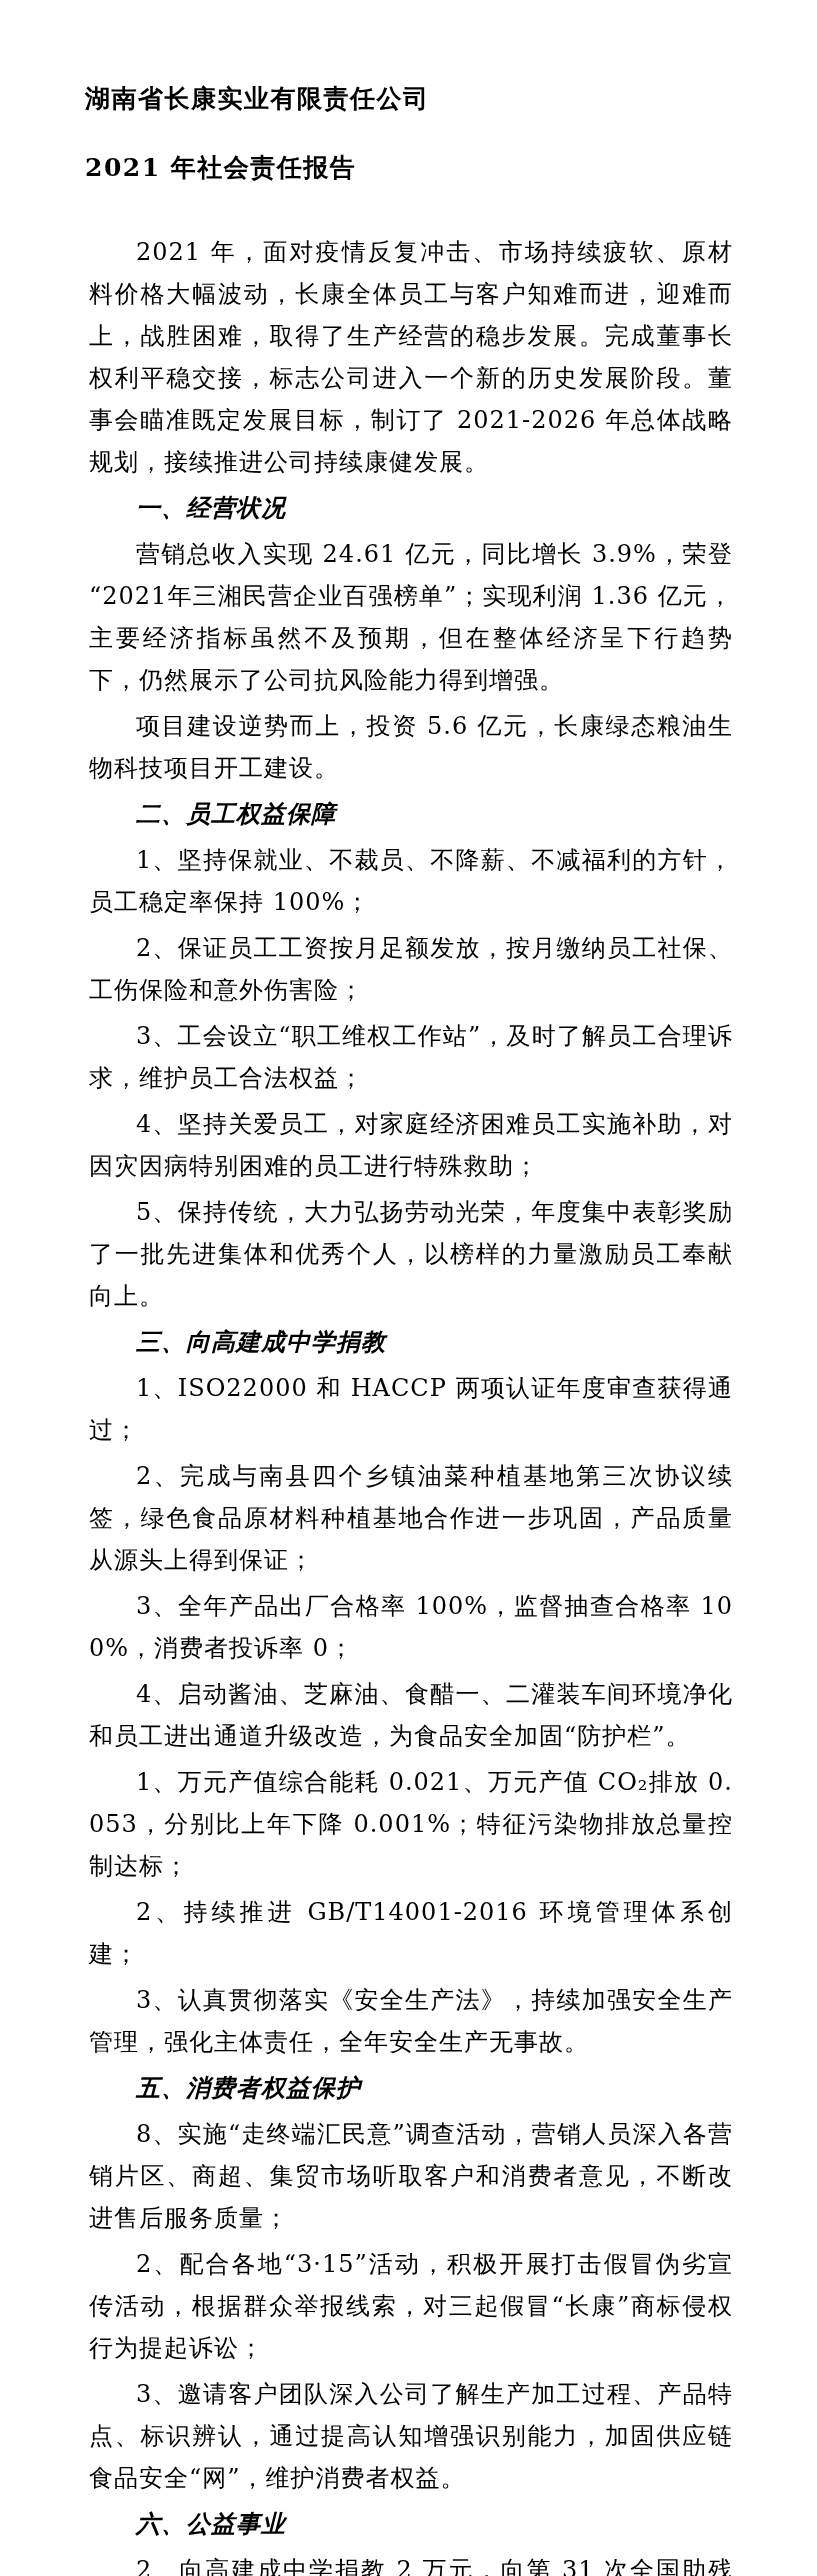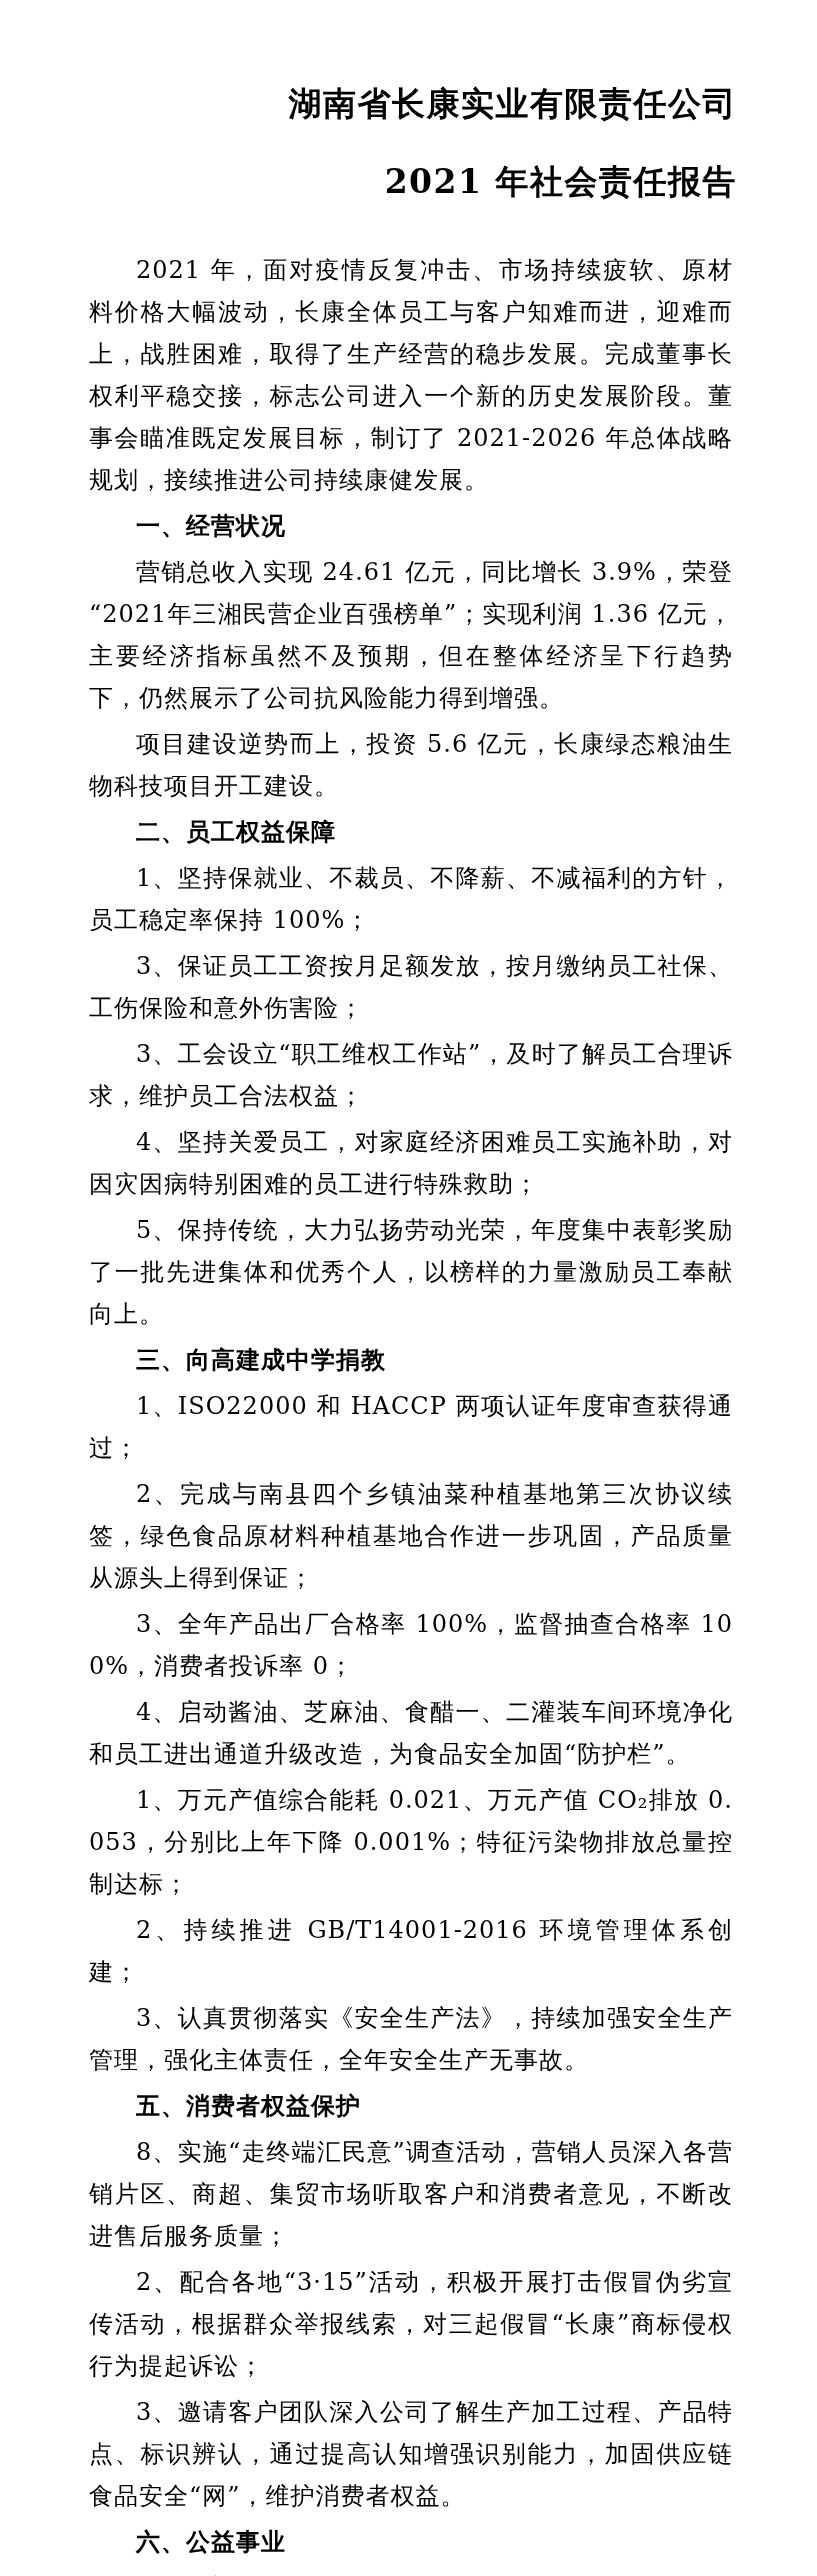--- a/index.html
+++ b/index.html
@@ -16,56 +16,57 @@
   }
   .doc {
     box-sizing: border-box;
     width: 818px;
     min-height: 2596px;
     padding: 85px 81px 62px 85px;
     background: #ffffff;
   }
   .title {
     font-weight: bold;
-    text-align: right;
-    font-size: 33px;
+    text-align: left;
+    font-size: 25px;
     line-height: 1.15;
     letter-spacing: 1.5px;
     text-indent: 0;
   }
   .title-1 { margin: 0 0 40px 0; }
   .title-2 { margin: 0 0 48px 0; }
   .block {
     font-size: 24px;
     line-height: 42px;
     letter-spacing: 1px;
     text-align: justify;
     text-indent: 47px;
     margin: 4px;
     word-break: break-all;
   }
   .heading {
     font-weight: bold;
     text-align: left;
+    font-style: italic;
   }
 </style>
 </head>
 <body>
 
 <div class="doc">
   <h1 class="title title-1">湖南省长康实业有限责任公司</h1>
   <h1 class="title title-2">2021 年社会责任报告</h1>
   <div>
       <p class="block paragraph">2021 年，面对疫情反复冲击、市场持续疲软、原材料价格大幅波动，长康全体员工与客户知难而进，迎难而上，战胜困难，取得了生产经营的稳步发展。完成董事长权利平稳交接，标志公司进入一个新的历史发展阶段。董事会瞄准既定发展目标，制订了 2021-2026 年总体战略规划，接续推进公司持续康健发展。</p>
       <p class="block heading">一、经营状况</p>
       <p class="block paragraph">营销总收入实现 24.61 亿元，同比增长 3.9%，荣登“2021年三湘民营企业百强榜单”；实现利润 1.36 亿元，主要经济指标虽然不及预期，但在整体经济呈下行趋势下，仍然展示了公司抗风险能力得到增强。</p>
       <p class="block paragraph">项目建设逆势而上，投资 5.6 亿元，长康绿态粮油生物科技项目开工建设。</p>
       <p class="block heading">二、员工权益保障</p>
       <p class="block paragraph">1、坚持保就业、不裁员、不降薪、不减福利的方针，员工稳定率保持 100%；</p>
-      <p class="block paragraph">3、保证员工工资按月足额发放，按月缴纳员工社保、工伤保险和意外伤害险；</p>
+      <p class="block paragraph">2、保证员工工资按月足额发放，按月缴纳员工社保、工伤保险和意外伤害险；</p>
       <p class="block paragraph">3、工会设立“职工维权工作站”，及时了解员工合理诉求，维护员工合法权益；</p>
       <p class="block paragraph">4、坚持关爱员工，对家庭经济困难员工实施补助，对因灾因病特别困难的员工进行特殊救助；</p>
       <p class="block paragraph">5、保持传统，大力弘扬劳动光荣，年度集中表彰奖励了一批先进集体和优秀个人，以榜样的力量激励员工奉献向上。</p>
       <p class="block heading">三、向高建成中学捐教</p>
       <p class="block paragraph">1、ISO22000 和 HACCP 两项认证年度审查获得通过；</p>
       <p class="block paragraph">2、完成与南县四个乡镇油菜种植基地第三次协议续签，绿色食品原材料种植基地合作进一步巩固，产品质量从源头上得到保证；</p>
       <p class="block paragraph">3、全年产品出厂合格率 100%，监督抽查合格率 100%，消费者投诉率 0；</p>
       <p class="block paragraph">4、启动酱油、芝麻油、食醋一、二灌装车间环境净化和员工进出通道升级改造，为食品安全加固“防护栏”。</p>
       <p class="block paragraph">1、万元产值综合能耗 0.021、万元产值 CO₂排放 0.053，分别比上年下降 0.001%；特征污染物排放总量控制达标；</p>
       <p class="block paragraph">2、持续推进 GB/T14001-2016 环境管理体系创建；</p>

